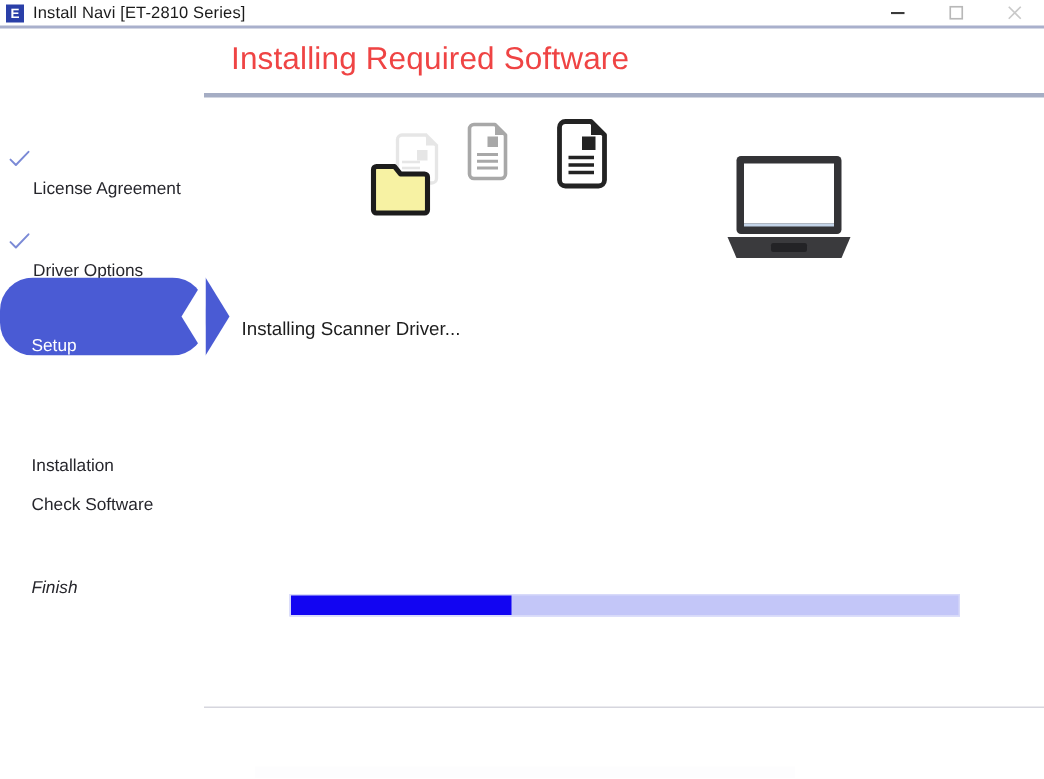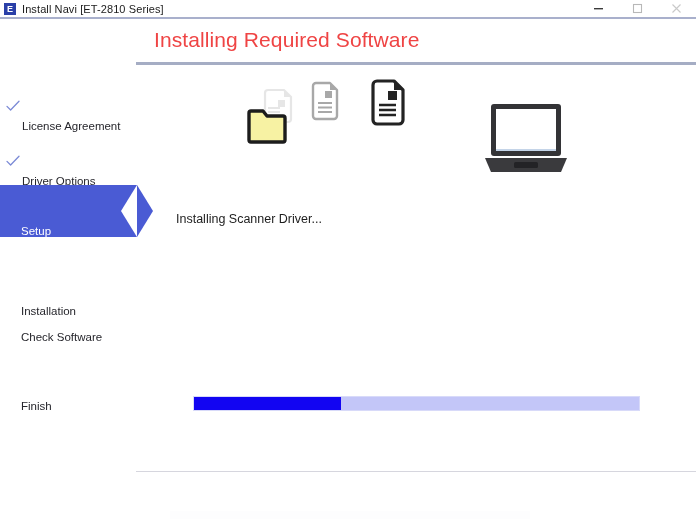--- a/index.html
+++ b/index.html
@@ -167,21 +167,21 @@
   }
   #device-illustration {
     position: absolute;
     left: 482px;
     top: 100px;
     width: 88px;
     height: 78px;
   }
   #status-text {
     position: absolute;
-    left: 176px;
+    left: 161px;
     top: 212px;
     font-size: 12.5px;
     color: #1d1d1d;
     white-space: nowrap;
   }
 
   
   #progress-track {
     position: absolute;
     left: 193px;
@@ -256,35 +256,35 @@
       <span class="step-label">License Agreement</span>
     </div>
 
     <div class="step done" style="top:55px;">
       <svg class="step-check" viewBox="0 0 14 14">
         <path d="M1 7.4 L4.6 11 L13 2.2" stroke="#7b8ad6" stroke-width="1.3" fill="none" stroke-linecap="round" stroke-linejoin="round"></path>
       </svg>
       <span class="step-label">Driver Options</span>
     </div>
 
-    <div class="step active" style="top:105px;">
+    <div class="step active" style="top:105px;border-radius:22px;">
       <span class="step-label">Setup</span>
     </div>
     <div id="active-notch" style="top:105px;"></div>
     <div id="active-notch-cut" style="top:105px;"></div>
 
     <div class="step plain" style="top:157px;margin-top:28px;">
       <span class="step-label">Installation</span>
     </div>
 
     <div class="step plain" style="top:211px;">
       <span class="step-label">Check Software</span>
     </div>
 
-    <div class="step plain" style="top:280px;">
+    <div class="step plain" style="top:266px;font-style:italic;">
       <span class="step-label">Finish</span>
     </div>
   </div>
 
   <svg id="copy-animation" viewBox="0 0 190 72">
 
     <g opacity="0.18">
       <path d="M28 12 h16 l7 7 v22 a3 3 0 0 1 -3 3 h-20 a3 3 0 0 1 -3 -3 v-26 a3 3 0 0 1 3 -3 z" fill="#ffffff" stroke="#7b7b7b" stroke-width="2.2"></path>
       <path d="M44 12 v7 h7 z" fill="#7b7b7b"></path>
       <rect x="38" y="22" width="7" height="7" fill="#7b7b7b"></rect>

